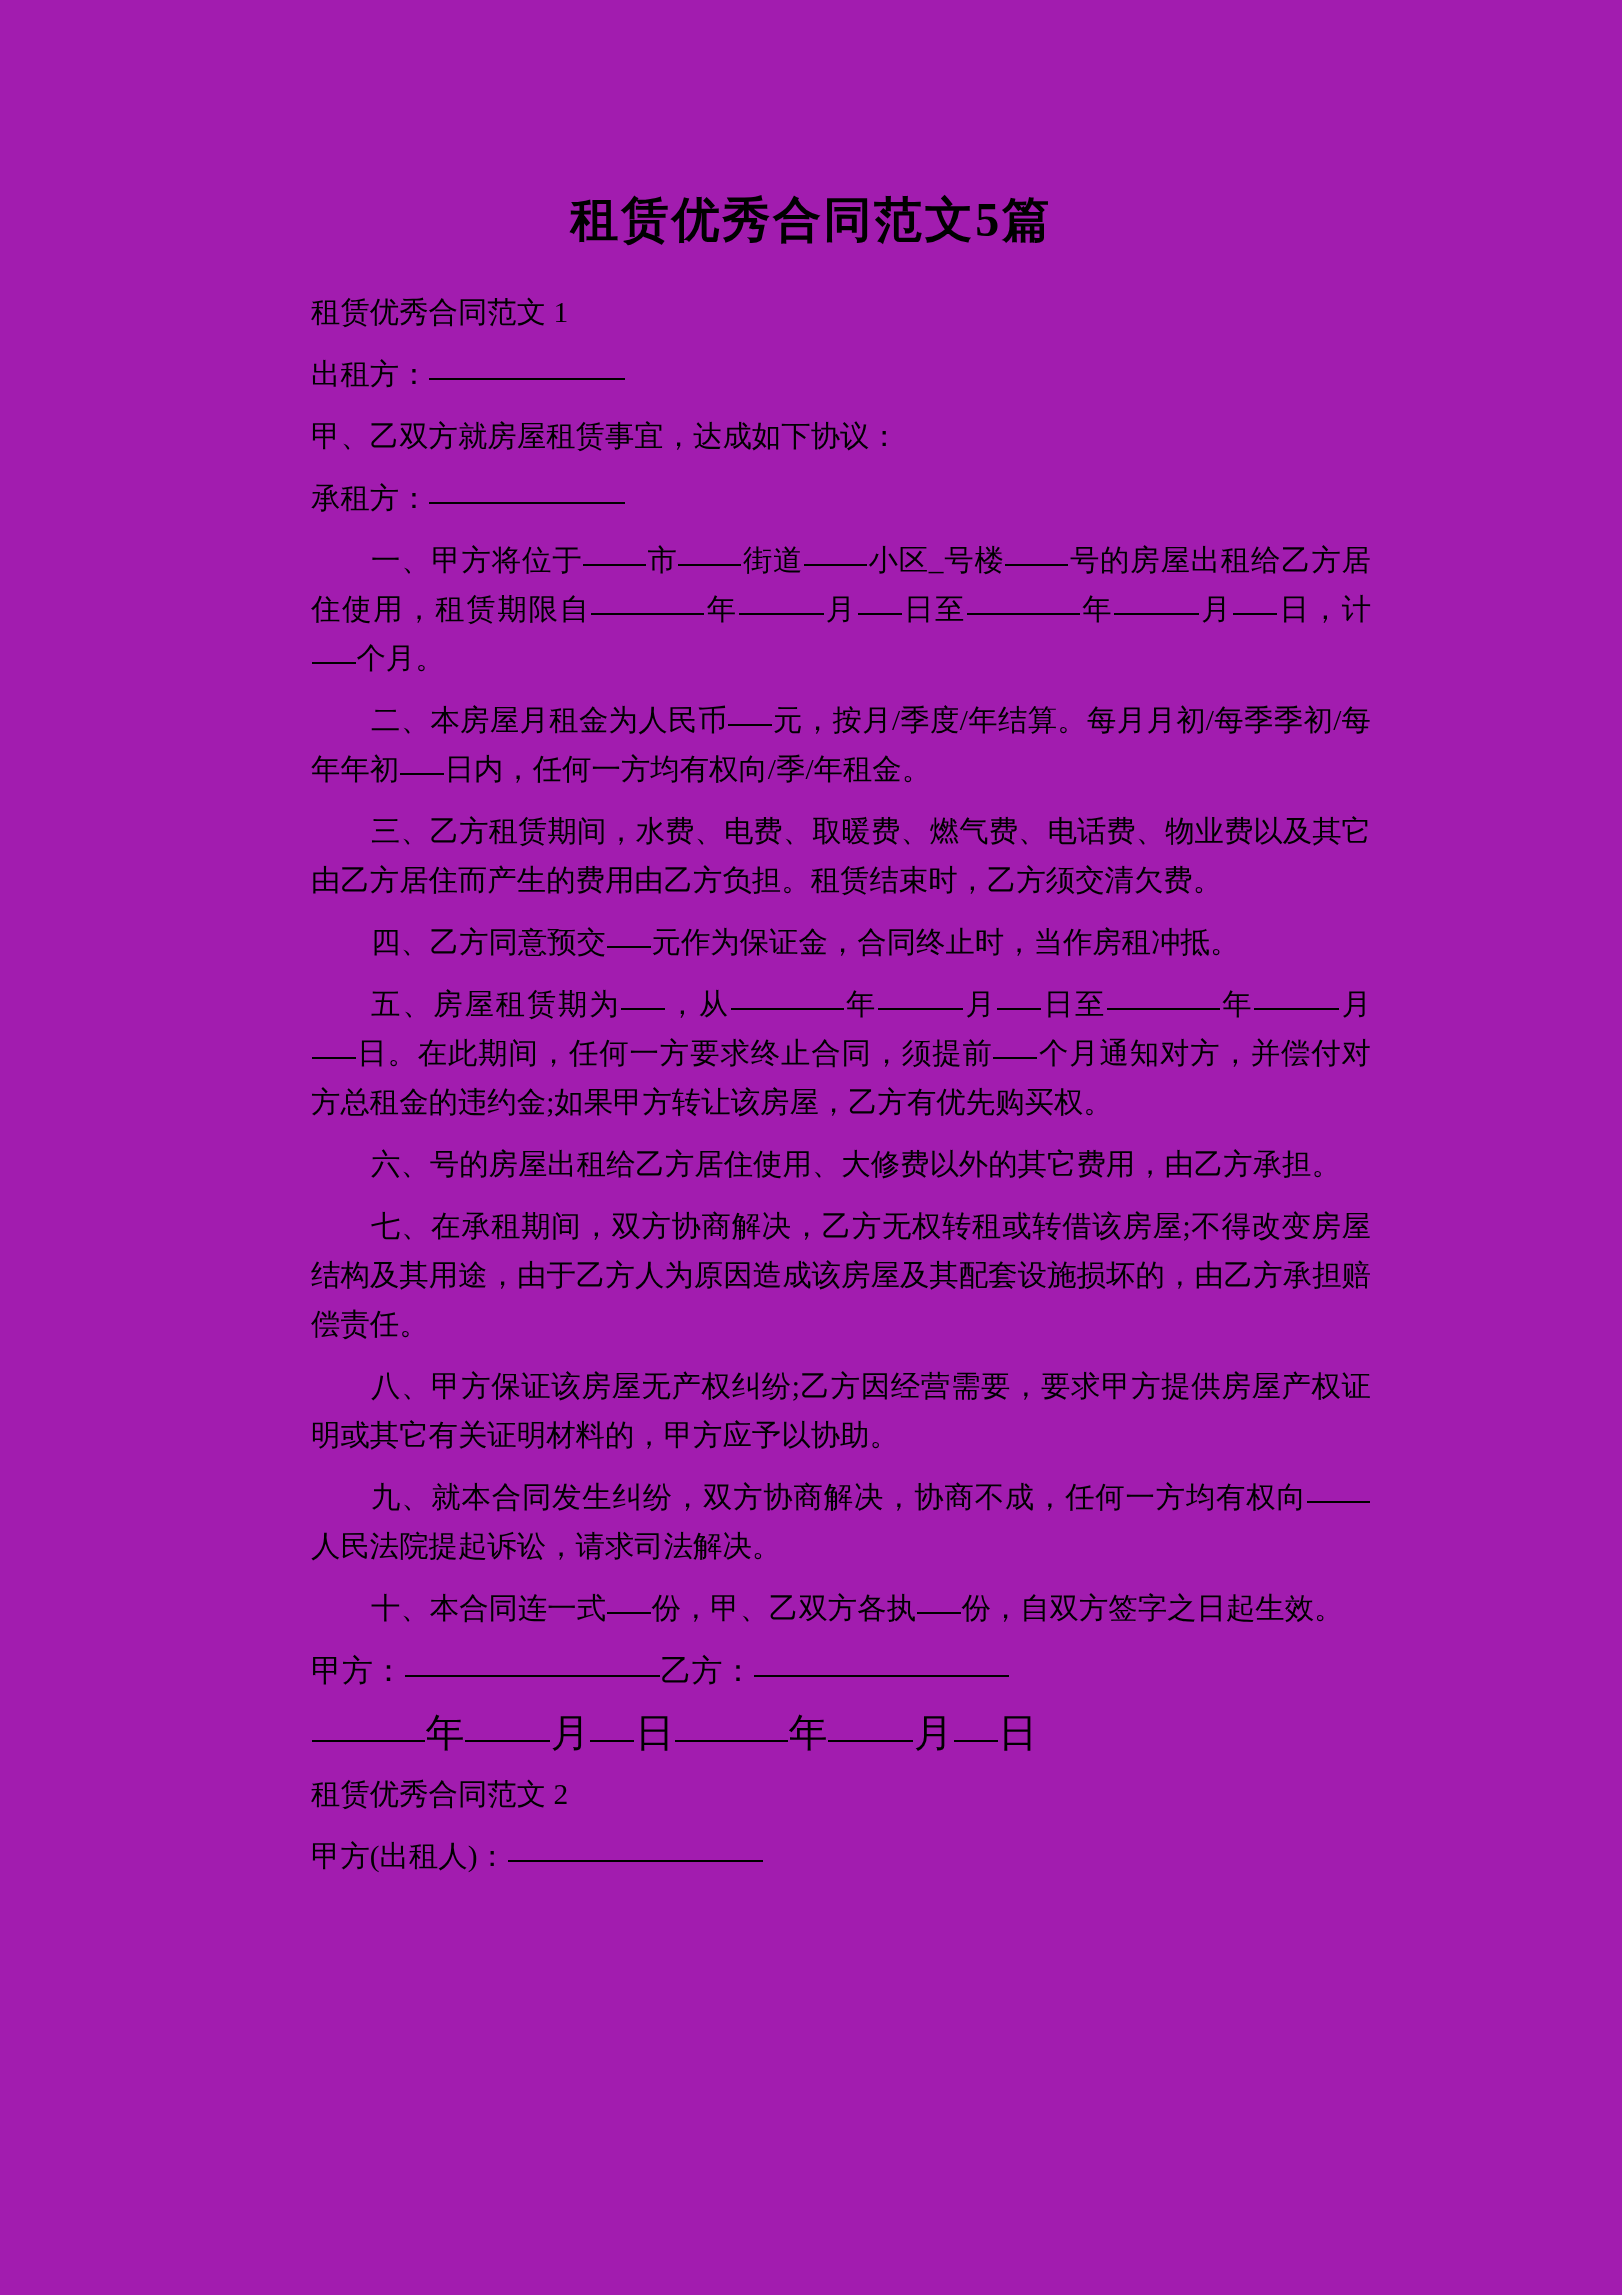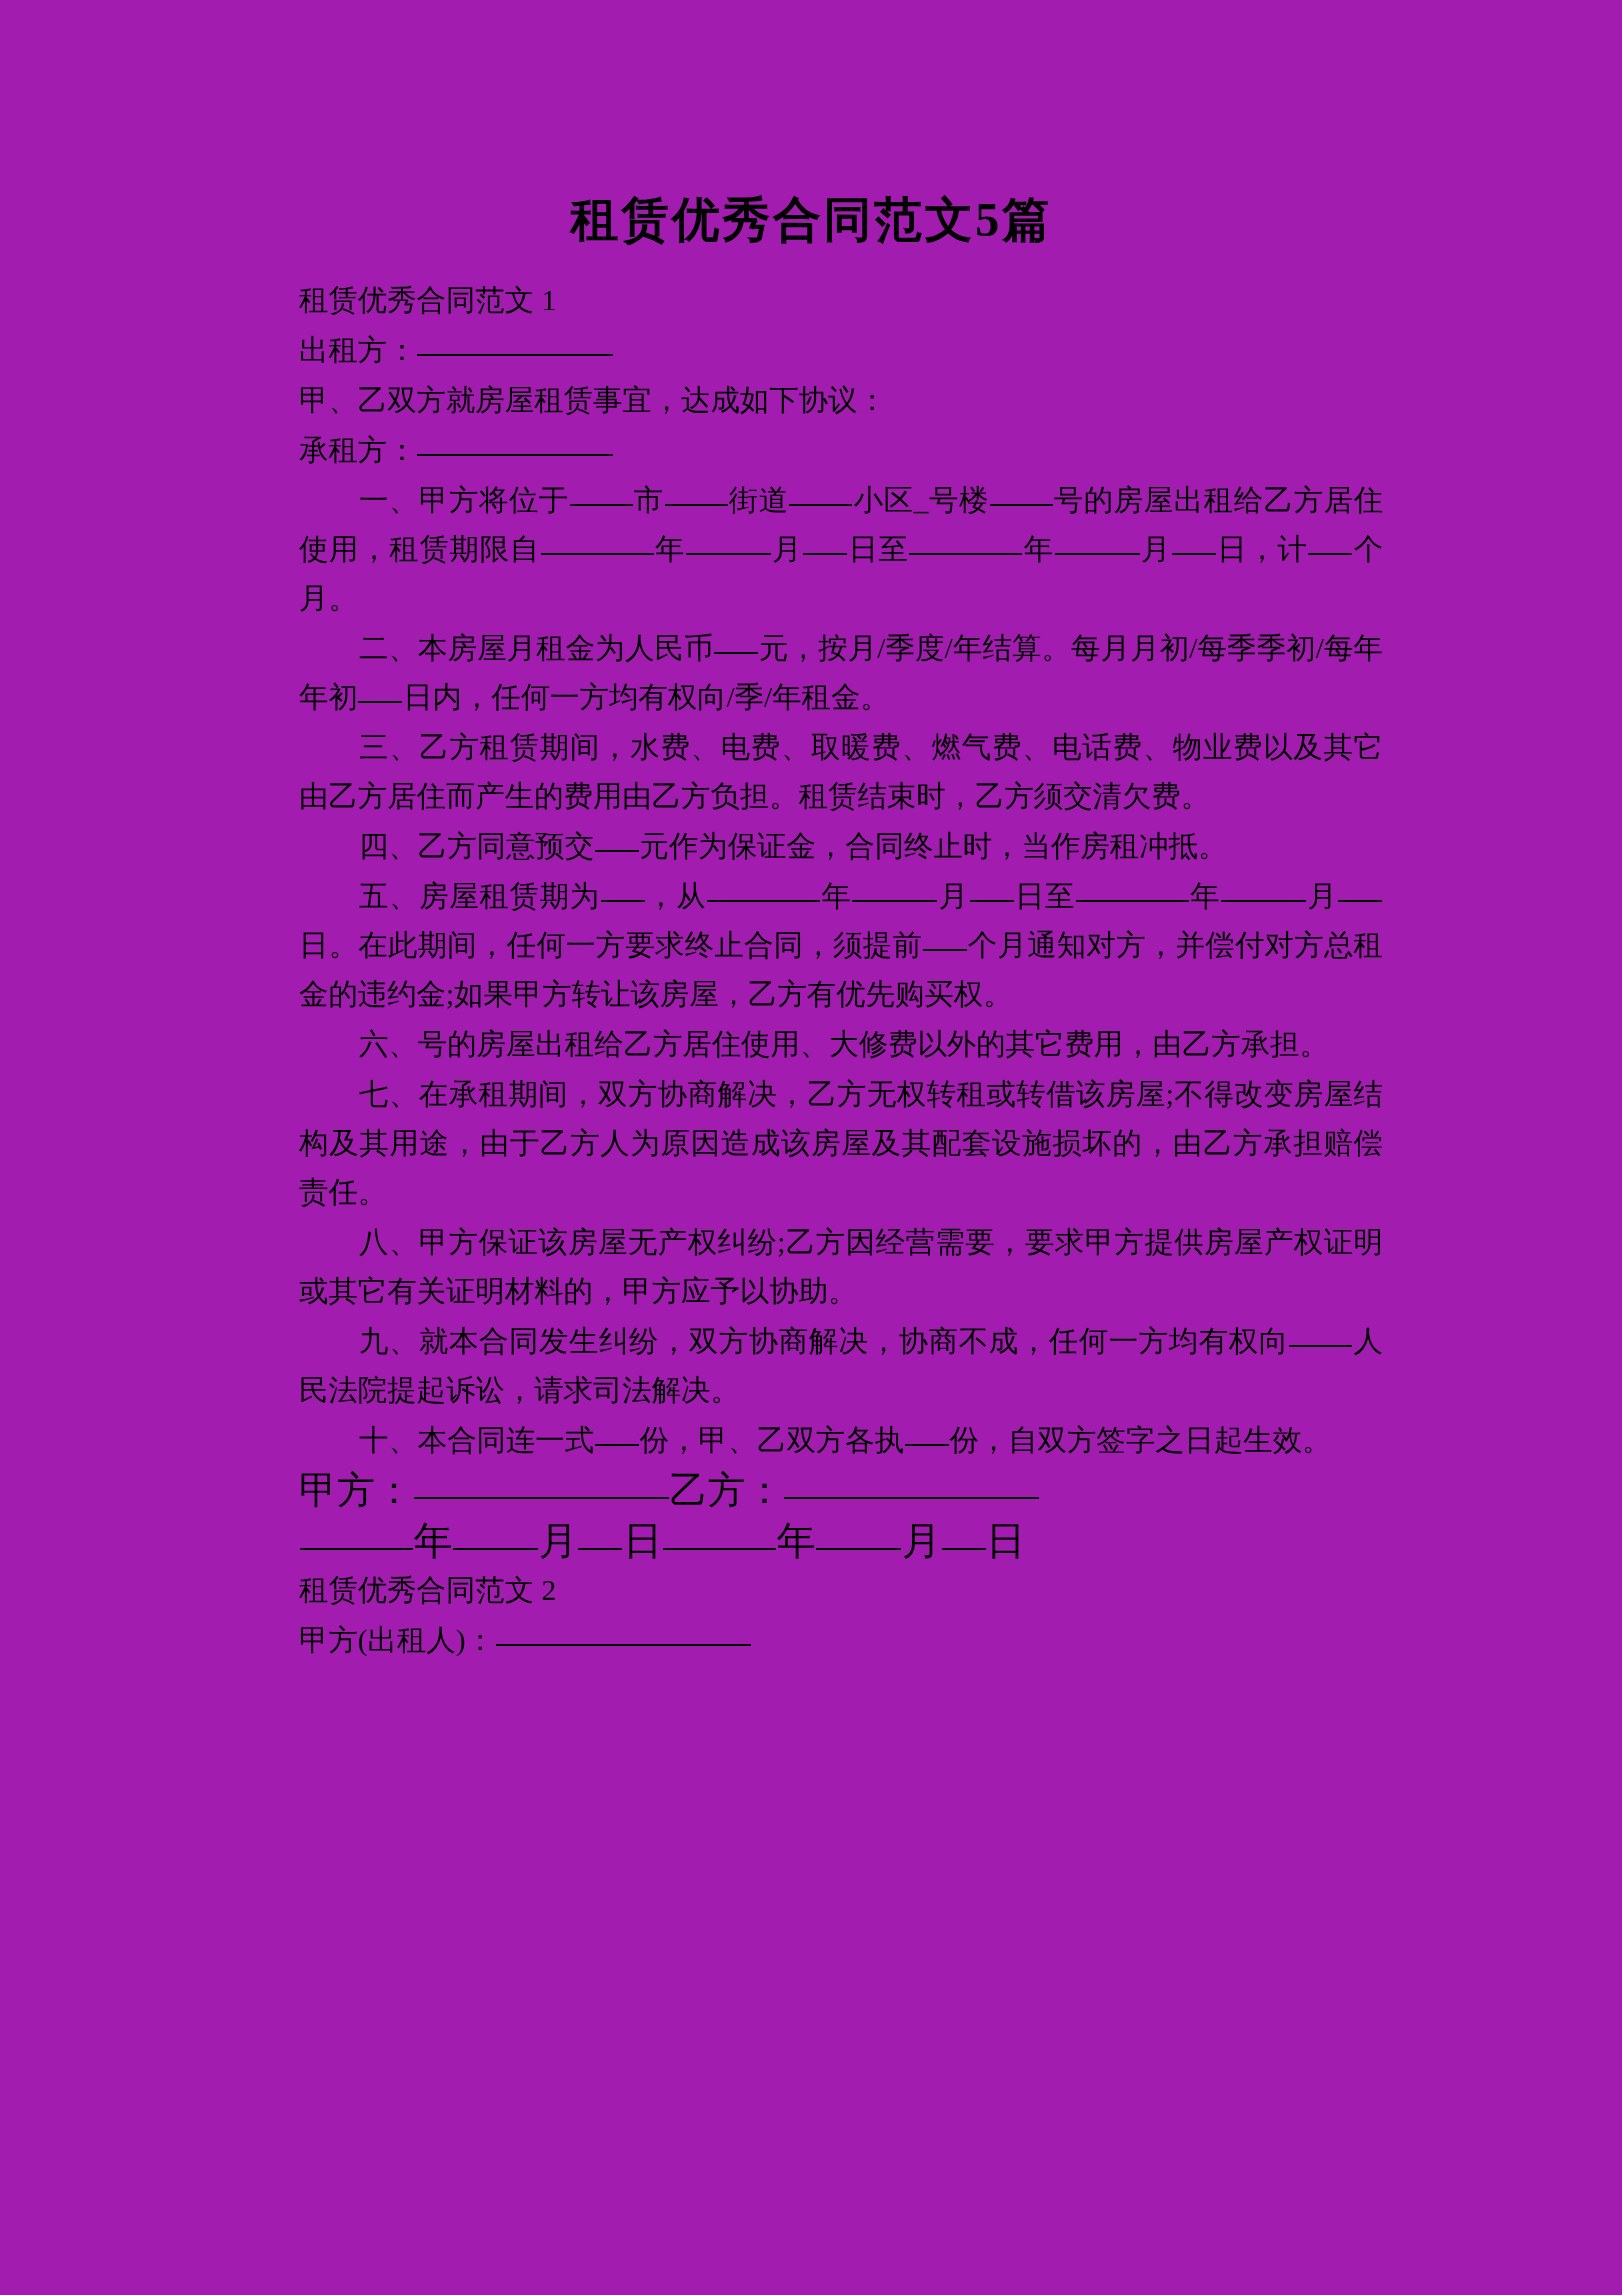--- a/index.html
+++ b/index.html
@@ -43,21 +43,21 @@
     left: 298px;
     top: 275px;
     width: 1086px;
     font-size: 29.4px;
     line-height: 49px;
     text-align: justify;
     text-justify: inter-character;
   }
 
   .para {
-    margin: 1px;
+    margin: 13px;
     padding: 0;
     text-align: justify;
     text-justify: inter-character;
     font-size: 29.4px;
     line-height: 49px;
   }
 
   
   .indent2 { text-indent: 60px; }
   .indent1 { text-indent: 0px; }
@@ -74,21 +74,21 @@
   .b-md  { width: 63px; }
   .b-lg  { width: 85px; }
   .b-xl  { width: 113px; }
   .b-sig { width: 196px; }
   .b-party { width: 255px; }
 
   .nowrap { white-space: nowrap; }
 
   
   .sig-line {
-    font-size: 38px;
+    font-size: 31px;
     line-height: 49px;
     white-space: nowrap;
   }
 
   .date-line {
     font-size: 39px;
     line-height: 49px;
     white-space: nowrap;
   }
 </style>

